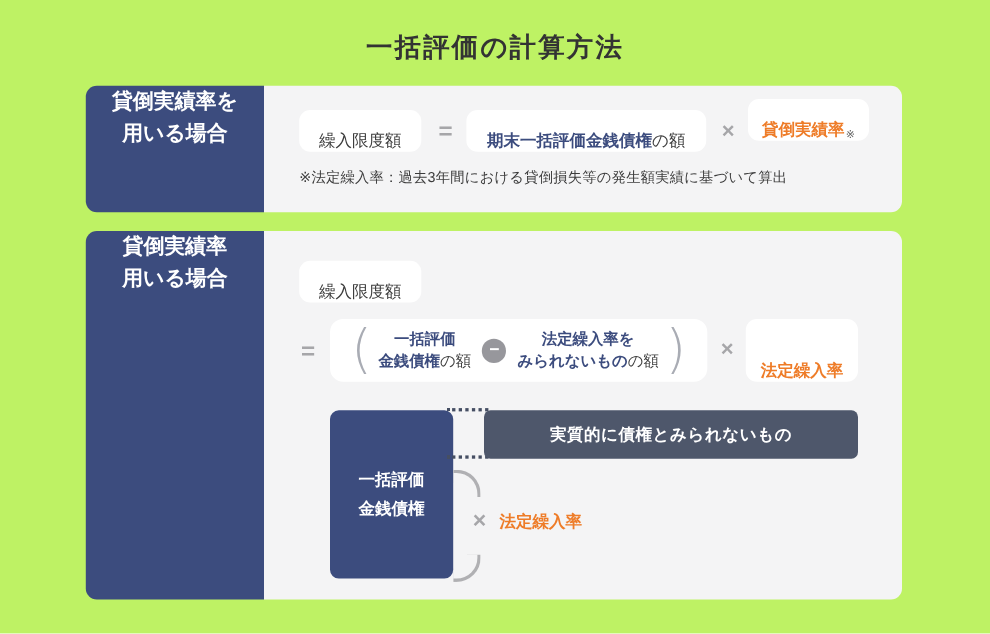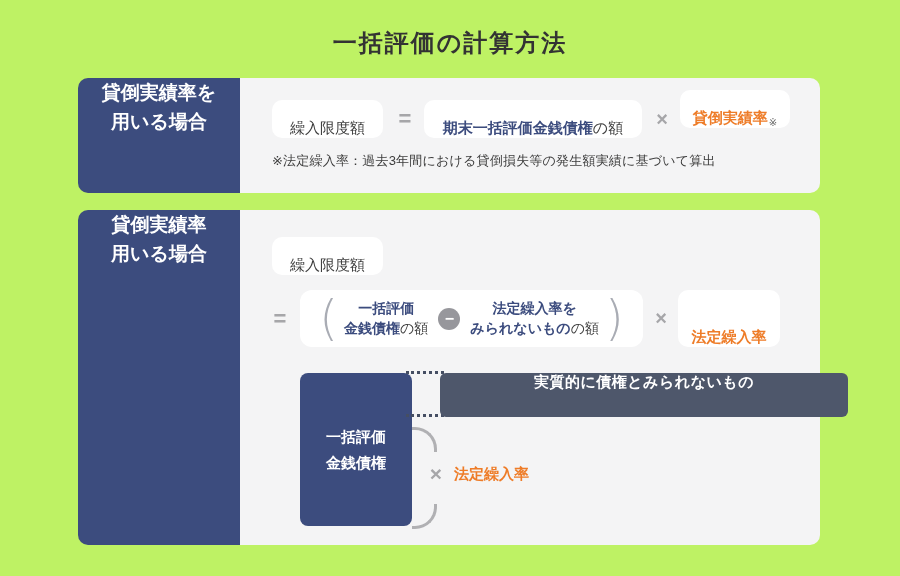--- a/index.html
+++ b/index.html
@@ -41,22 +41,22 @@
   .term2l{font-size:14px;line-height:1.4;text-align:center;white-space:nowrap;}
   .minus-circle{width:22px;height:22px;border-radius:50%;background:#97979c;
     display:flex;align-items:center;justify-content:center;margin:0 10px;
     color:#fff;font-weight:bold;font-size:16px;line-height:1;flex:0 0 auto;}
 
   
   .base-box{position:absolute;left:60px;top:163px;width:112px;height:153px;
     background:#3c4c7e;border-radius:8px;display:flex;flex-direction:column;
     align-items:center;justify-content:center;color:#fff;font-weight:bold;
     font-size:15px;line-height:1.7;text-align:center;}
-  .excluded-box{position:absolute;left:200px;top:163px;width:408px;height:44px;
-    background:#4e576b;border-radius:6px;display:flex;align-items:flex-start;justify-content:center;
+  .excluded-box{position:absolute;left:200px;top:163px;width:340px;height:44px;
+    background:#4e576b;border-radius:6px;display:flex;align-items:center;justify-content:center;
     color:#fff;font-weight:bold;font-size:15px;letter-spacing:0.5px;}
   .dotted{position:absolute;height:0;border-top:3px dotted #454e63;}
   .dotted-top{left:166px;top:161px;width:38px;}
   .dotted-bottom{left:166px;top:204px;width:38px;}
   .arc{position:absolute;width:22px;height:22px;}
   .arc-top{left:172px;top:217px;border-top:3px solid #b0b0b3;border-right:3px solid #b0b0b3;
     border-top-right-radius:22px;}
   .arc-bottom{left:172px;top:294px;border-bottom:3px solid #b0b0b3;border-right:3px solid #b0b0b3;
     border-bottom-right-radius:22px;}
   .diagram-times{left:182px;top:250px;width:28px;height:28px;font-size:21px;}

